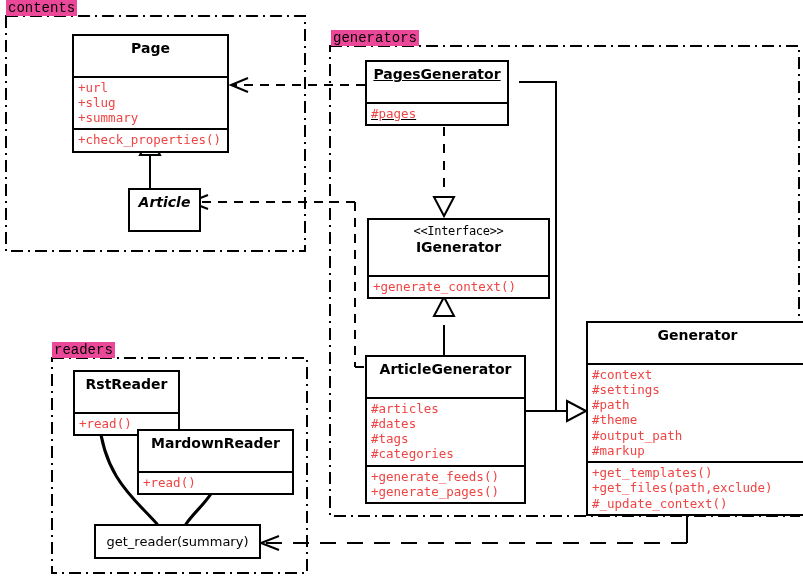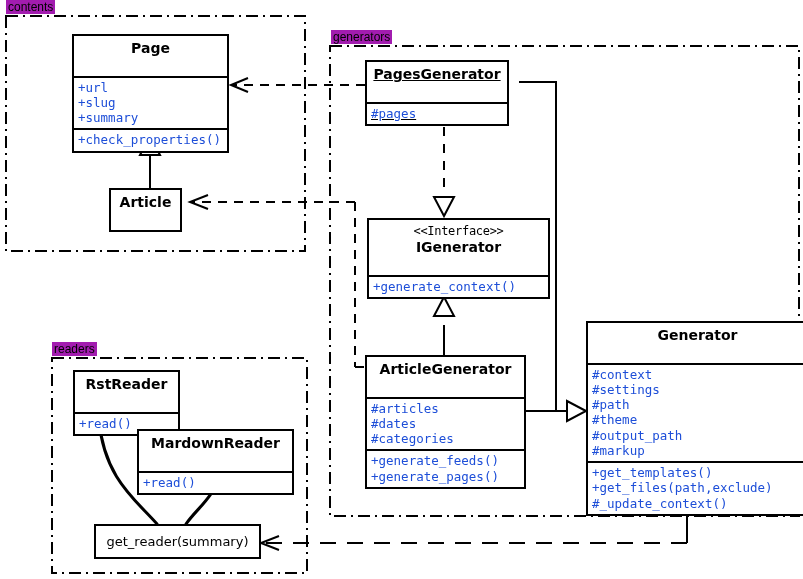--- a/index.html
+++ b/index.html
@@ -36,40 +36,40 @@
     font-family:"DejaVu Sans Mono", monospace;
     font-weight:normal;
     font-size:12px;
     letter-spacing:-0.3px;
     padding-bottom:1px;
   }
   .uml-sep{height:0;border-top:2px solid #000000;}
   .uml-compartment{
     font-family:"DejaVu Sans Mono", monospace;
     font-size:12.5px;
-    color:#1d4ed8;
+    color:#ef4444;
     padding:2px 3px 3px 4px;
     line-height:1.22;
     white-space:nowrap;
   }
   .uml-compartment div{white-space:nowrap;}
   .uml-plain{
     font-family:"DejaVu Sans", sans-serif;
     font-size:13px;
     text-align:center;
     padding:8px 8px;
     color:#000000;
     white-space:nowrap;
   }
   .pkg-label{
     position:absolute;
-    font-family:Liberation Sans, sans-serif;
-    font-size:12px;
+    font-family:Liberation Mono, monospace;
+    font-size:14px;
     color:#000000;
-    background:#a21caf;
+    background:#ec4899;
     padding:0 2px;
     z-index:3;
     white-space:nowrap;
   }
 </style>
 </head>
 <body>
 
 <div id="canvas">
 
@@ -150,21 +150,21 @@
       <div>+url</div>
       <div>+slug</div>
       <div>+summary</div>
     </div>
     <div class="uml-sep"></div>
     <div class="uml-compartment">
       <div>+check_properties()</div>
     </div>
   </div>
 
-  <div class="uml-class" style="left:109px; top:188px; width:73px;">
+  <div class="uml-class" style="left:128px; top:188px; width:73px;font-style:italic;">
     <div class="uml-name">Article</div>
   </div>
 
   <div class="uml-class" style="left:365px; top:60px; width:144px;text-decoration:underline;">
     <div class="uml-name">PagesGenerator</div>
     <div class="uml-sep"></div>
     <div class="uml-compartment">
       <div>#pages</div>
     </div>
   </div>
@@ -179,20 +179,21 @@
       <div>+generate_context()</div>
     </div>
   </div>
 
   <div class="uml-class" style="left:365px; top:355px; width:161px;">
     <div class="uml-name">ArticleGenerator</div>
     <div class="uml-sep"></div>
     <div class="uml-compartment">
       <div>#articles</div>
       <div>#dates</div>
+      <div>#tags</div>
       <div>#categories</div>
     </div>
     <div class="uml-sep"></div>
     <div class="uml-compartment">
       <div>+generate_feeds()</div>
       <div>+generate_pages()</div>
     </div>
   </div>
 
   <div class="uml-class" style="left:586px; top:321px; width:223px;">

